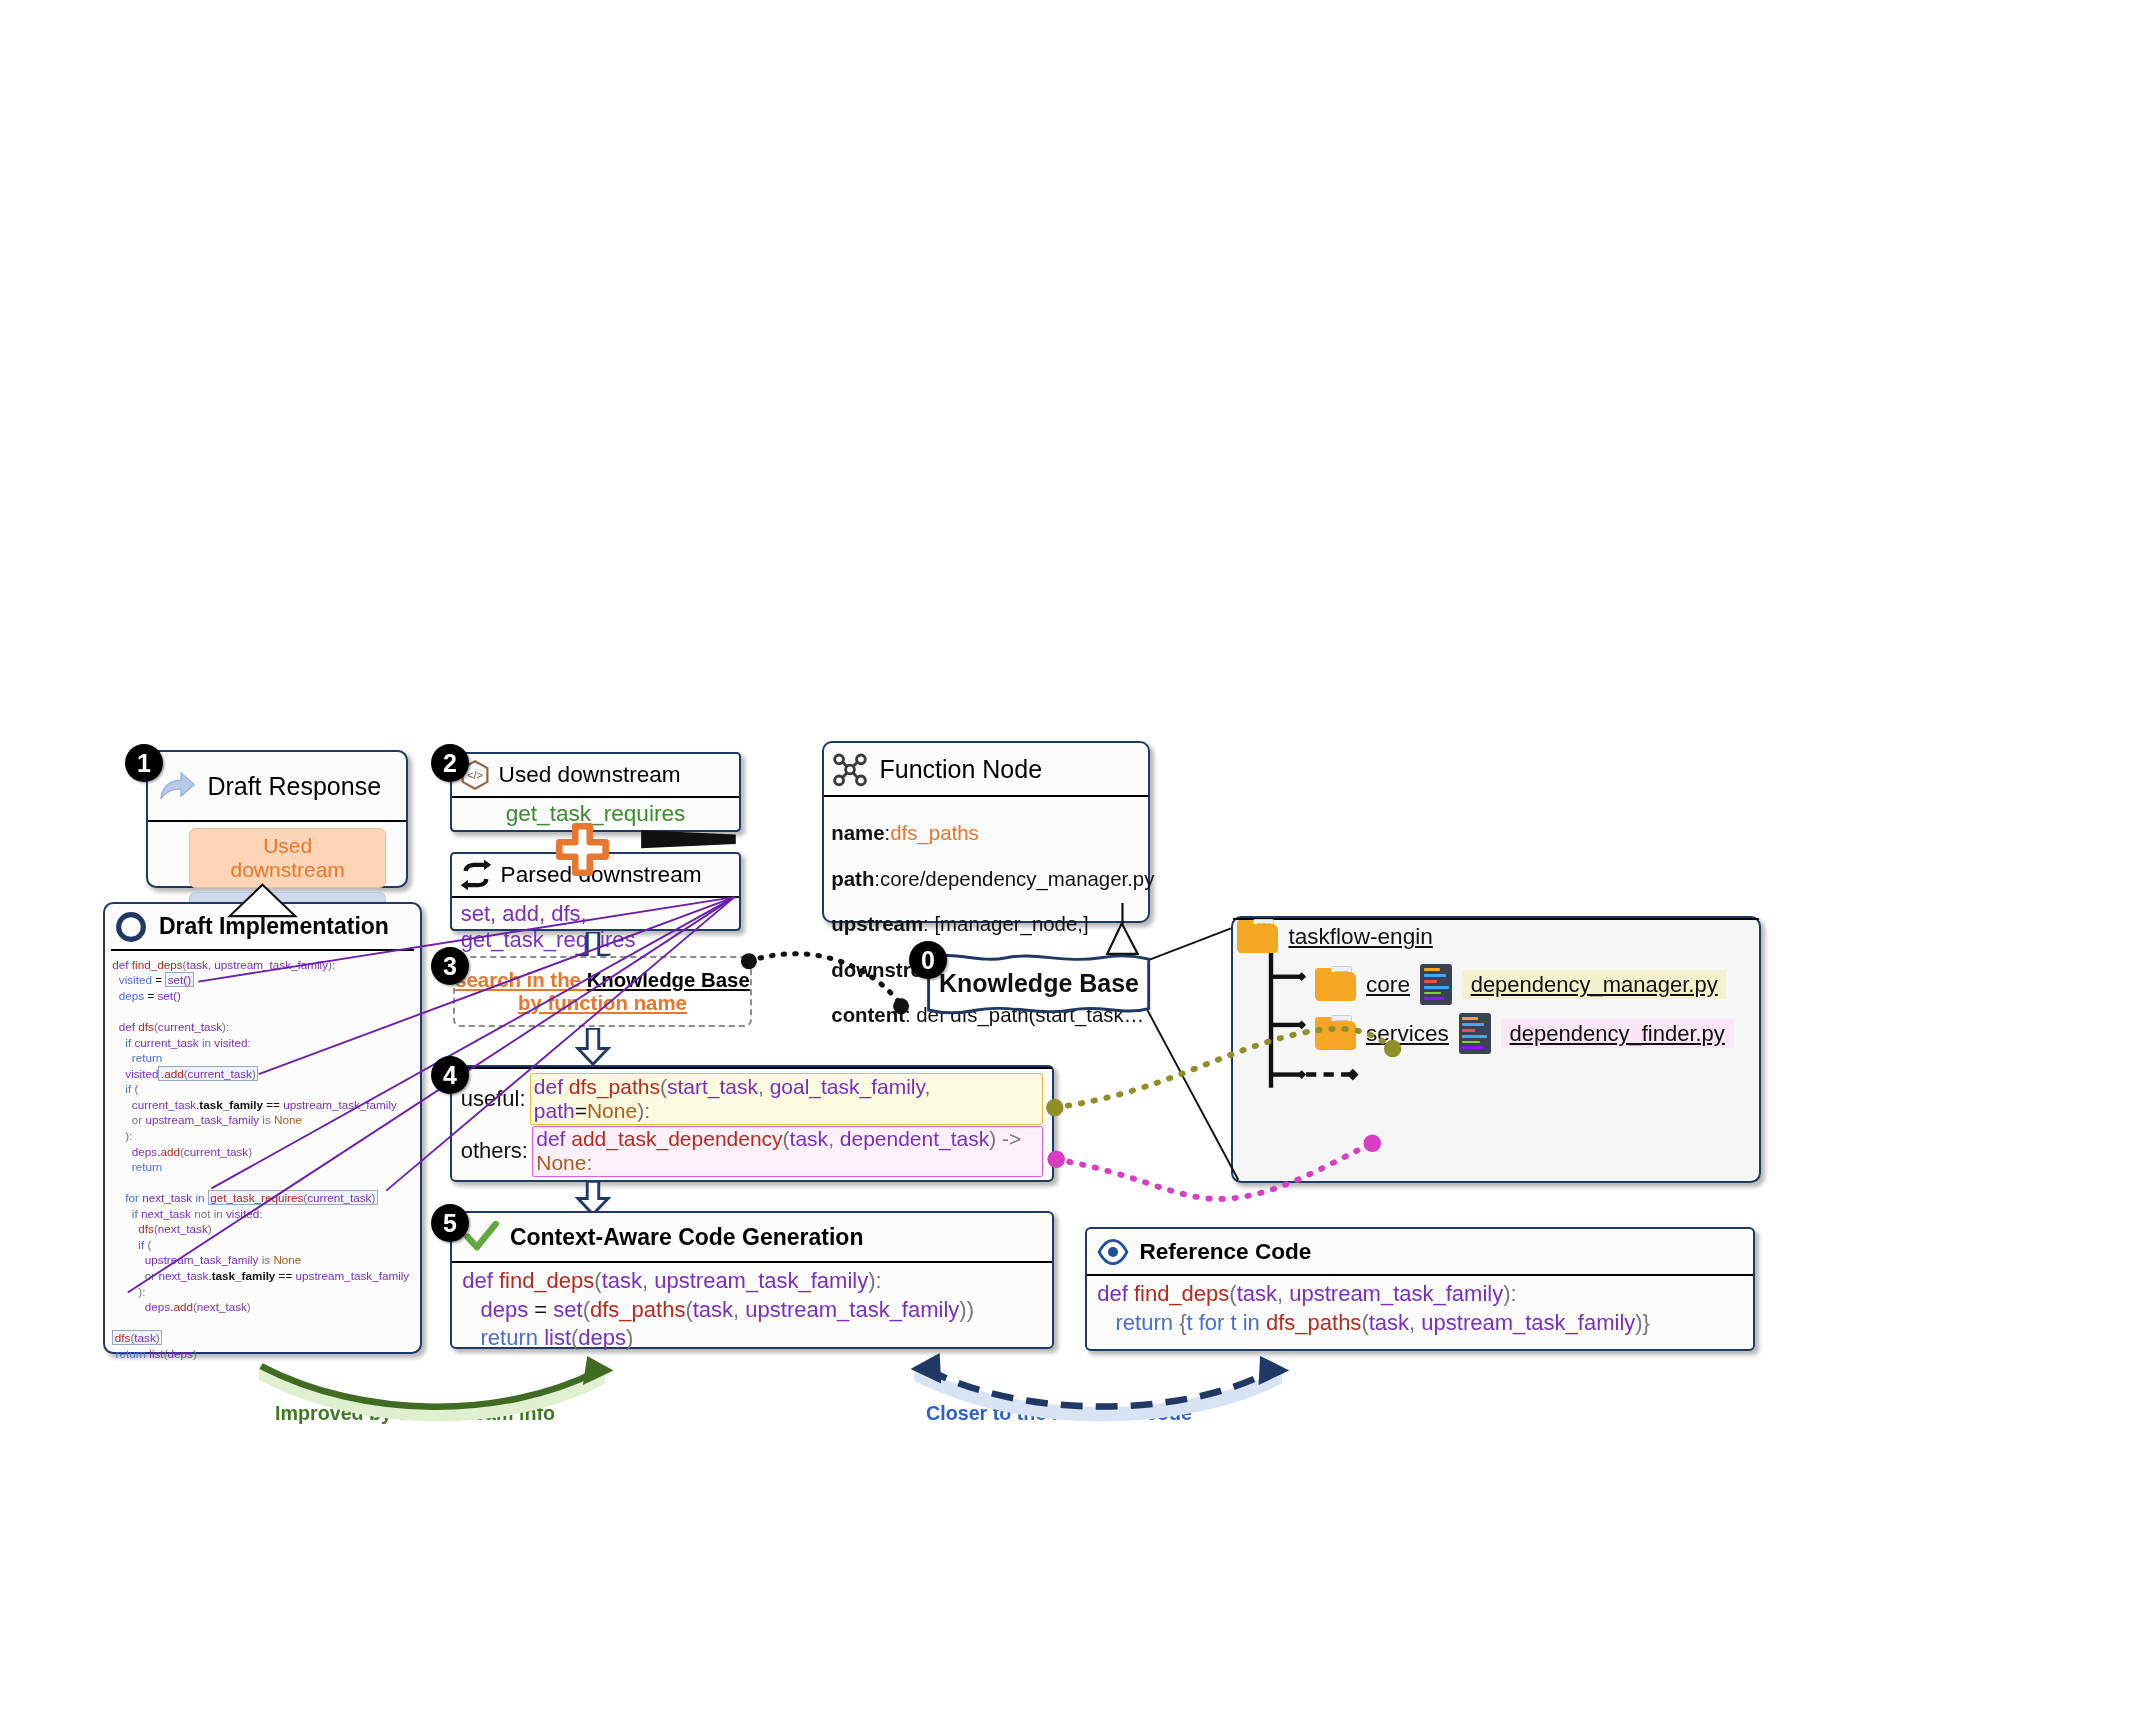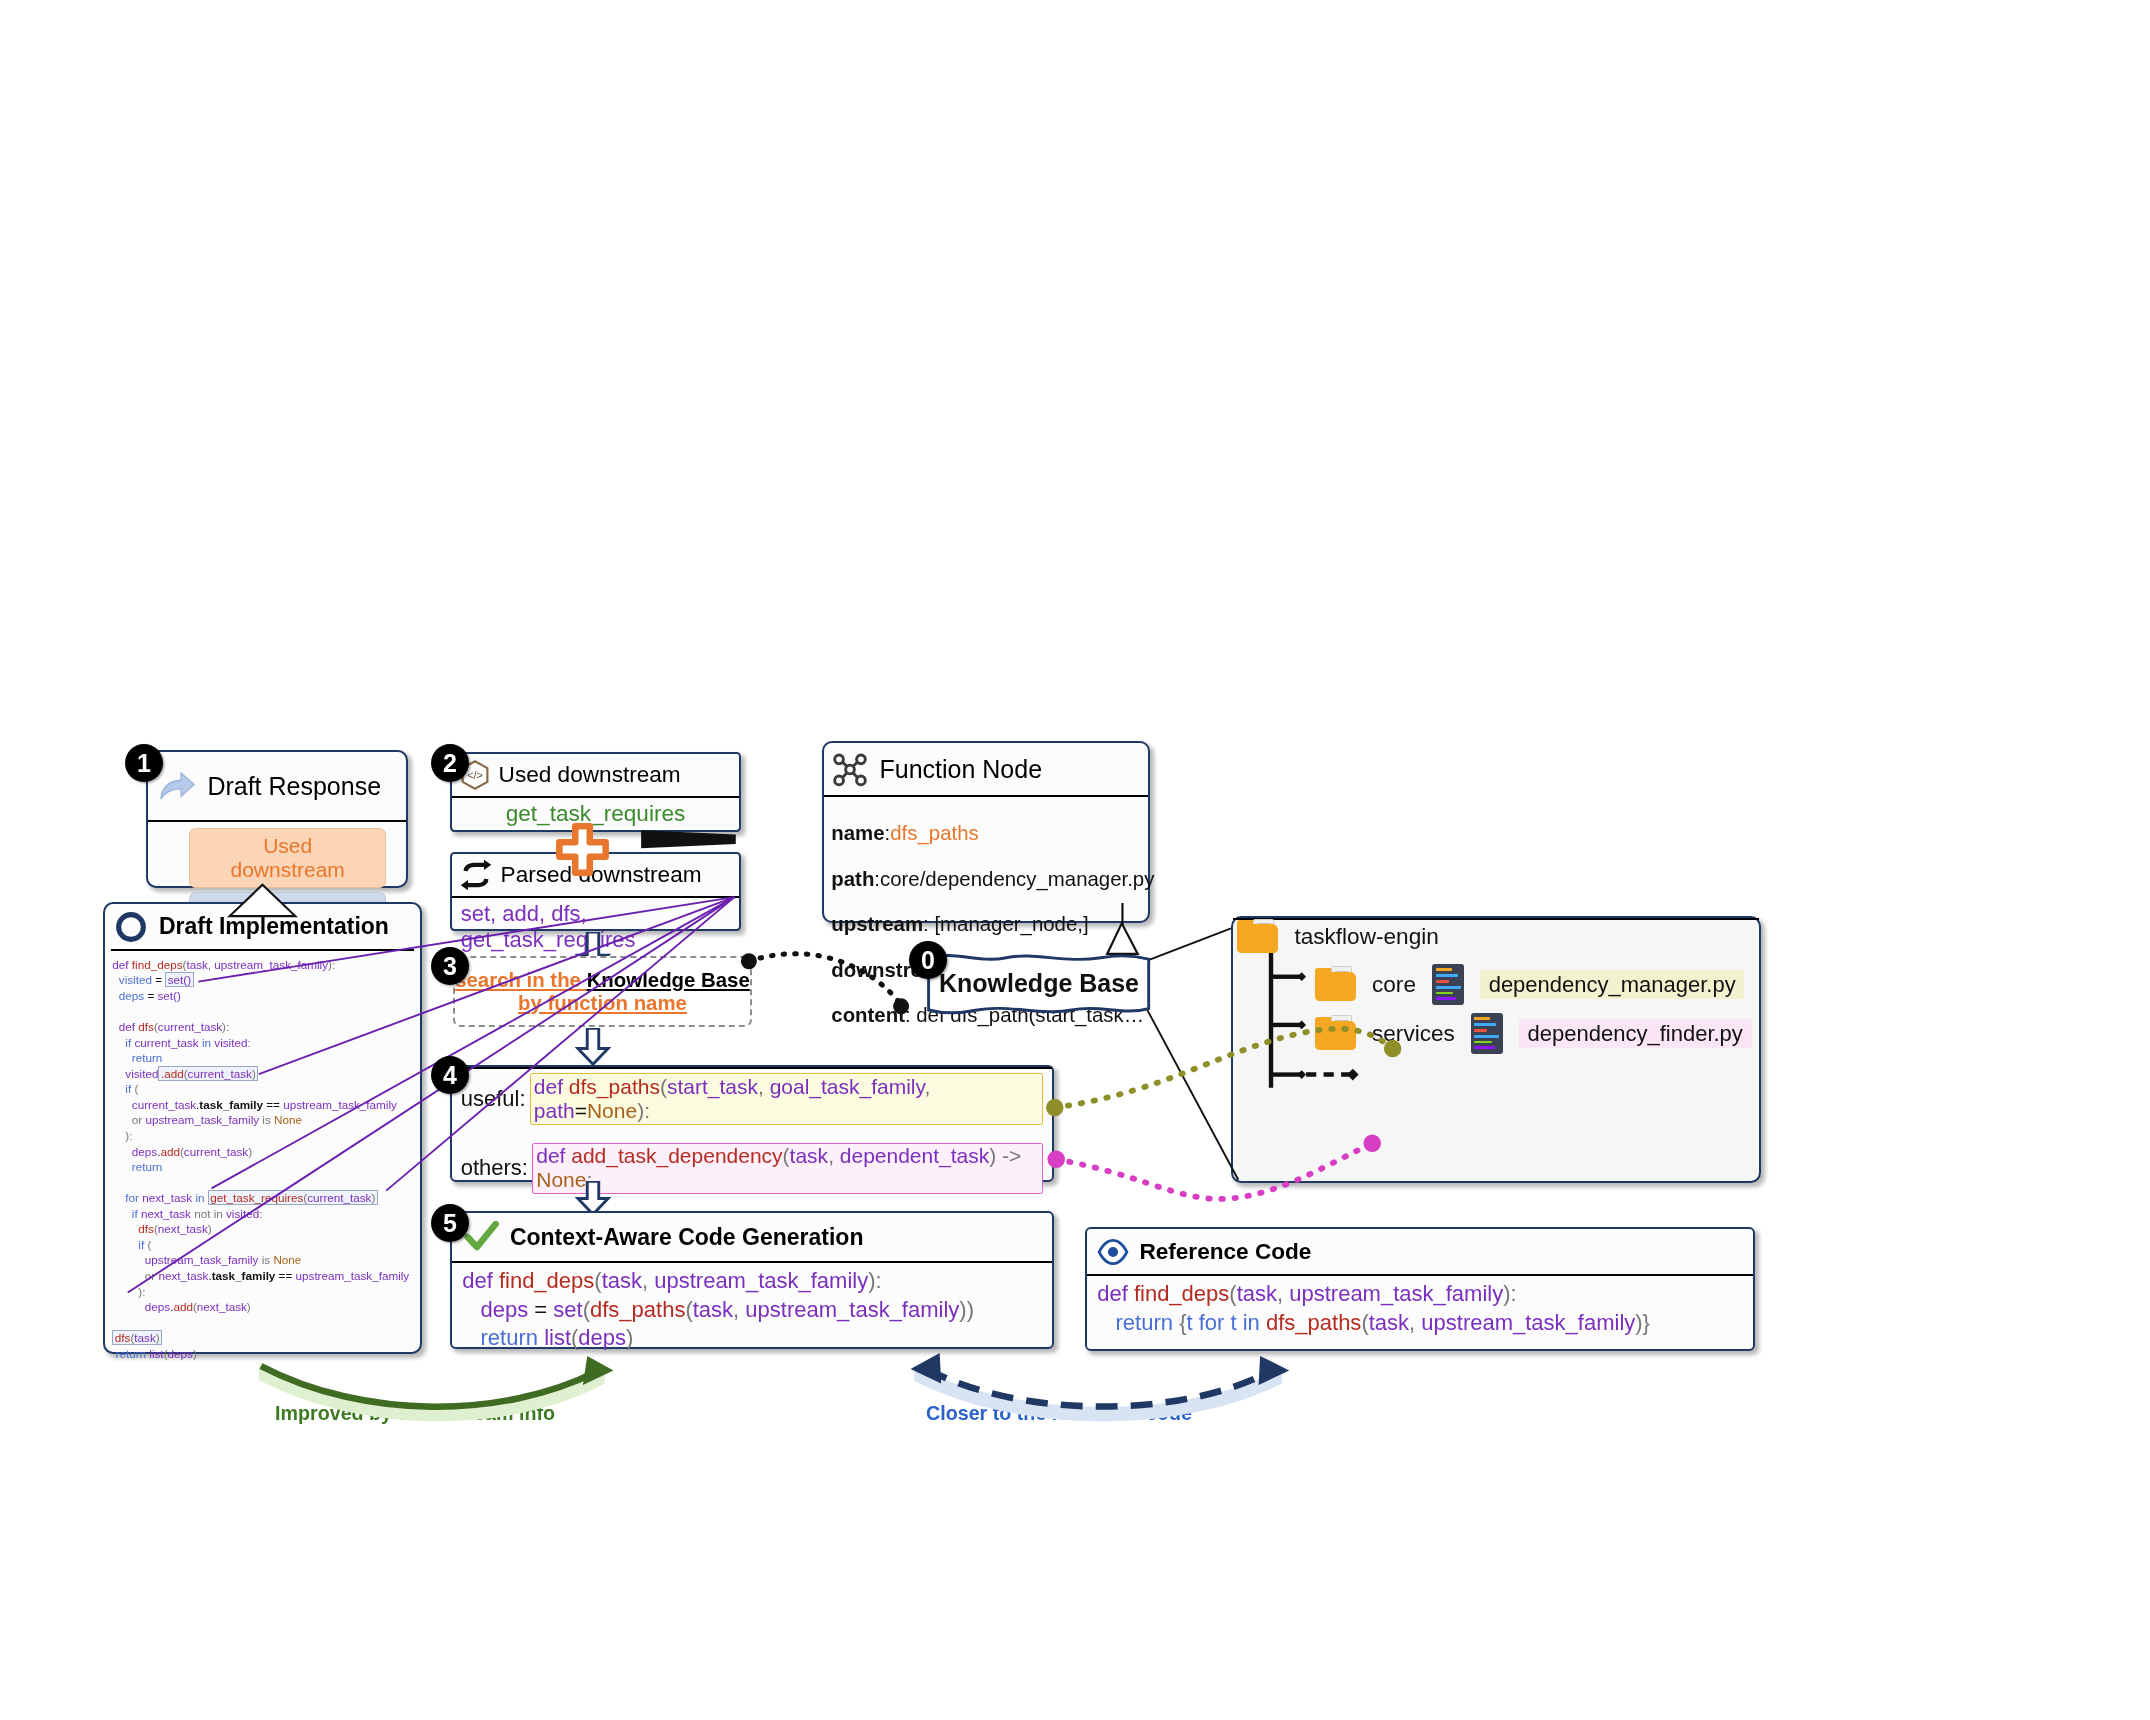--- a/index.html
+++ b/index.html
@@ -51,21 +51,21 @@
   .filepink{background:#fbe6f5;}
 
   .cap{position:absolute;font-size:19.7px;font-weight:bold;white-space:nowrap;}
   .cap.green{color:#3f7a22;}
   .cap.blue{color:#2a62c9;}
 
   svg.ovl{position:absolute;left:0;top:0;width:2151px;height:1720px;pointer-events:none;}
   svg.ovl.under{z-index:1;}
   svg.ovl.over{z-index:30;}
 
-  .repo-row{display:flex;align-items:center;gap:16px;}
+  .repo-row{display:flex;align-items:center;gap:10px;text-decoration:underline;}
   .folder{width:41px;height:34px;position:relative;flex:none;}
   .folder .bk{position:absolute;left:0;top:4.4px;width:41px;height:29px;background:#f5a623;border-radius:2.9px 5.8px 4.4px 4.4px;}
   .folder .tab{position:absolute;left:0;top:0px;width:19px;height:8.7px;background:#f5a623;border-radius:2.9px 2.9px 0 0;}
   .folder .pg{position:absolute;left:16px;top:-1.5px;width:19px;height:20.4px;background:#f0f0f0;border:0.7px solid #cfcfcf;border-radius:1.5px;}
   .folder .pg i{display:block;height:1.5px;background:#c4c4c4;margin:3.6px 2.9px 0 2.9px;}
   .fileic{width:32px;height:41px;background:#3b4254;border-radius:2.9px;flex:none;padding:4.4px 3.6px;box-sizing:border-box;}
   .fileic i{display:block;height:2.9px;margin-bottom:2.9px;border-radius:0.7px;}
   .flabel{font-size:22px;padding:1.5px 8.7px;}
 </style>
 </head>
@@ -246,21 +246,21 @@
       <div class="tinycode"> </div>
       <div class="tinycode"><span class="hl-box"><span class="red">dfs</span><span class="gray">(</span><span class="purple">task</span><span class="gray">)</span></span></div>
       <div class="tinycode"> <span class="blue">return </span><span class="purple">list</span><span class="gray">(</span><span class="purple">deps</span><span class="gray">)</span></div>
     </div>
   </div>
 
   <div class="badge" style="left:431px;top:1056px;">4</div>
   <div class="panel sharp" style="left:450px;top:1065px;width:604px;height:117px;border-radius:5.8px;">
     <div class="pdiv"></div>
     <div class="pbody" style="padding:4.4px 8.7px;">
-      <div style="display:flex;align-items:center;gap:4.4px;margin-bottom:18px;">
+      <div style="display:flex;align-items:center;gap:4.4px;margin-bottom:1px;">
         <span style="font-size:22px;">useful:</span>
         <span class="hl-yellow" style="font-size:21px;"><span class="purple">def </span><span class="red">dfs_paths</span><span class="gray">(</span><span class="purple">start_task</span><span class="gray">, </span><span class="purple">goal_task_family</span><span class="gray">, </span><span class="purple">path</span>=<span class="brown">None</span><span class="gray">):</span></span>
       </div>
       <div style="display:flex;align-items:center;gap:4.4px;">
         <span style="font-size:22px;">others:</span>
         <span class="hl-pink" style="font-size:21px;"><span class="purple">def </span><span class="red">add_task_dependency</span><span class="gray">(</span><span class="purple">task</span><span class="gray">, </span><span class="purple">dependent_task</span><span class="gray">) -&gt; </span><span class="brown">None</span><span class="gray">:</span></span>
       </div>
     </div>
   </div>
 

